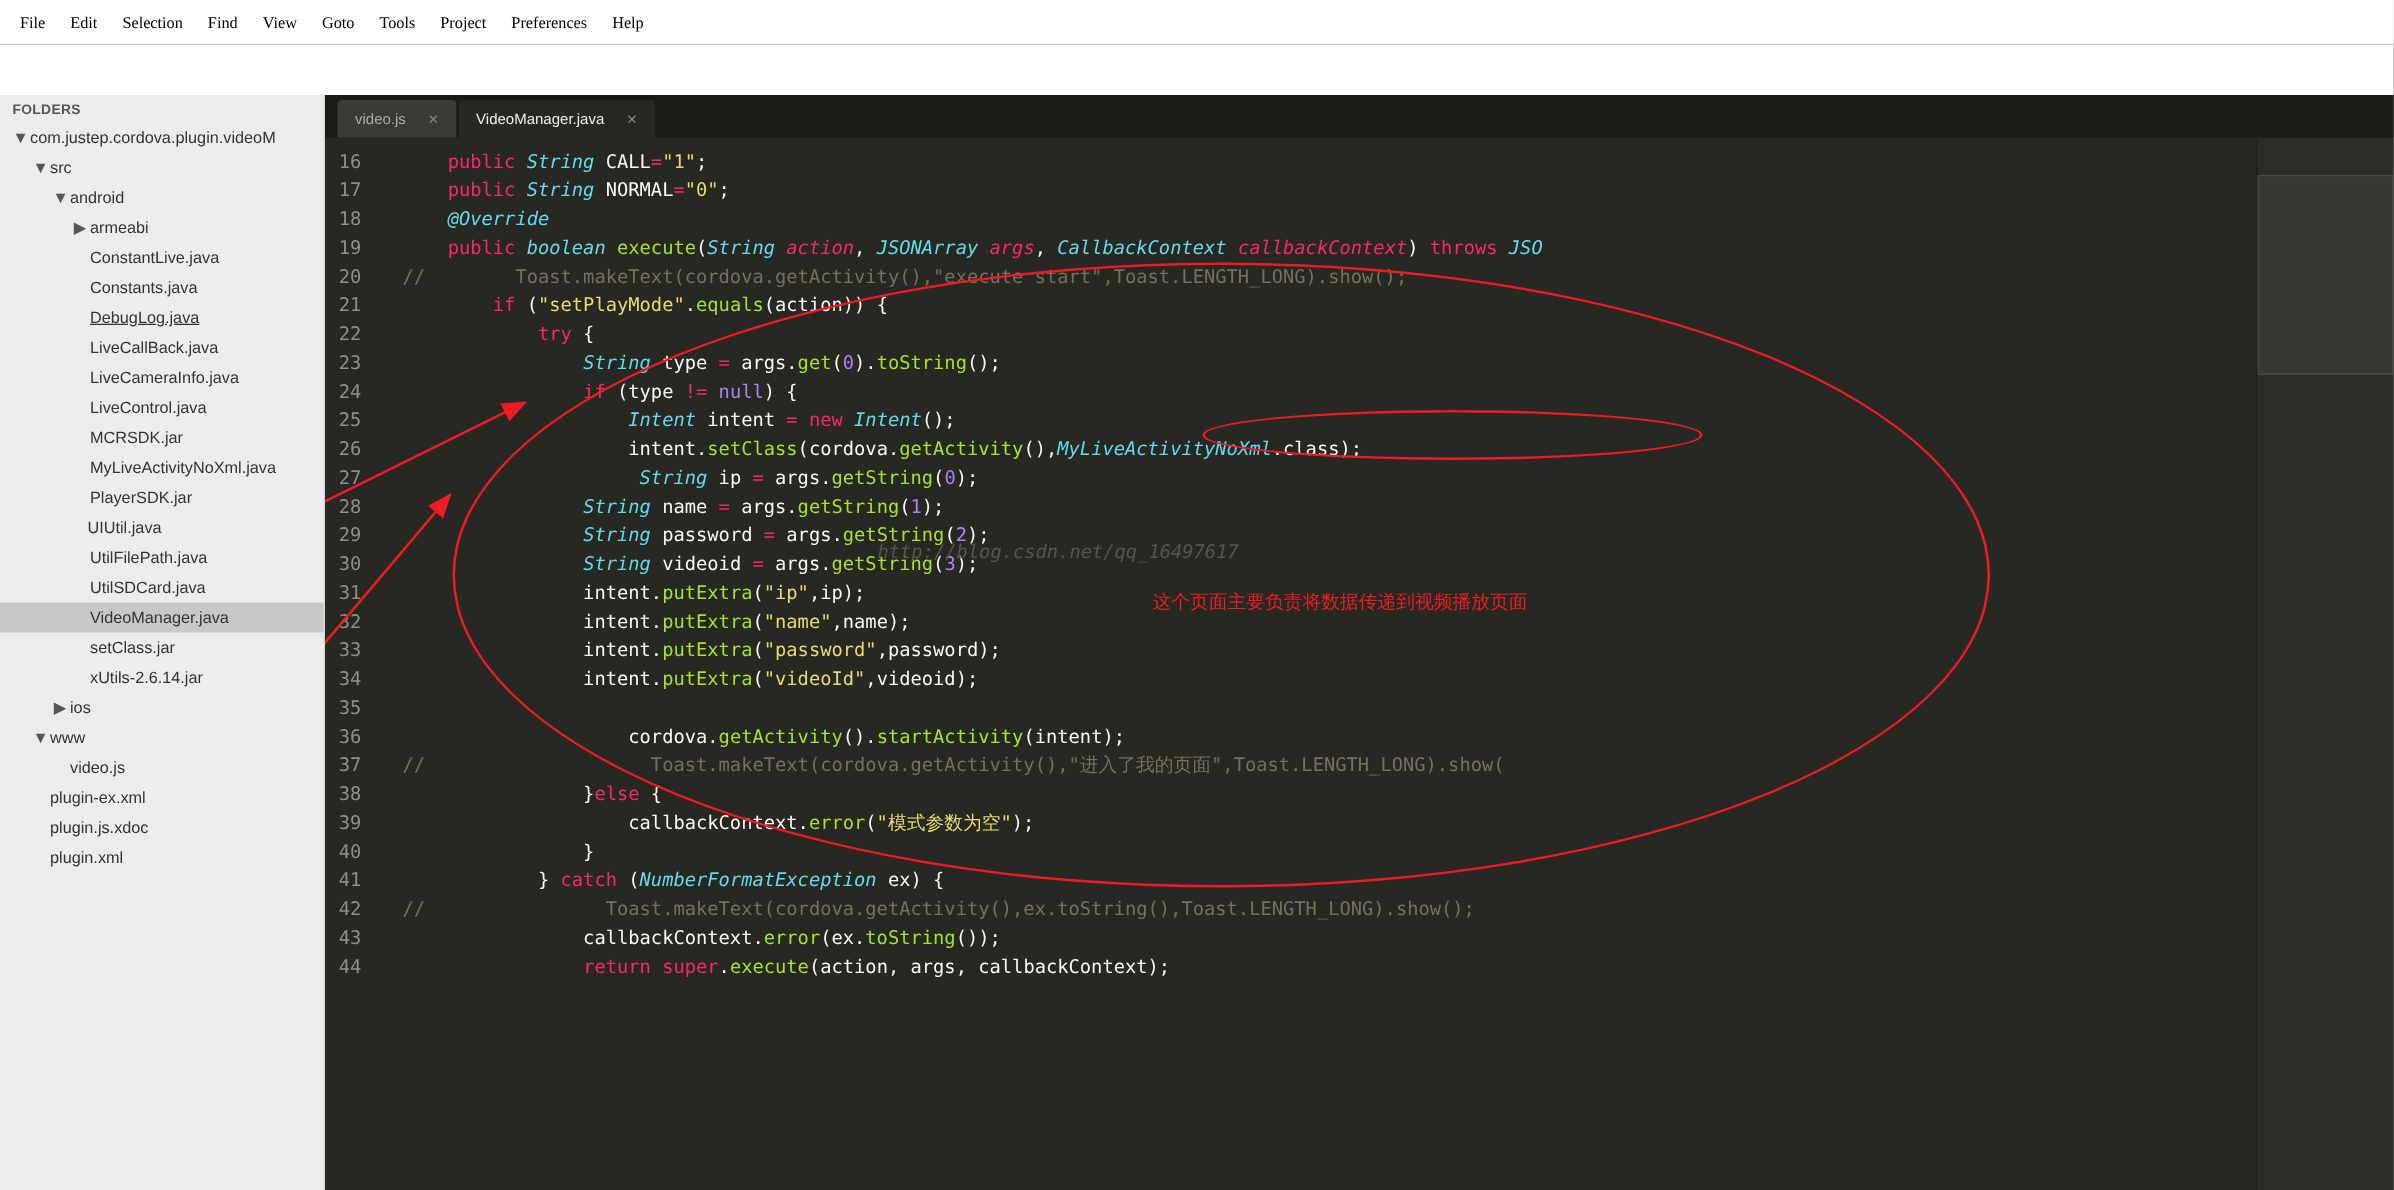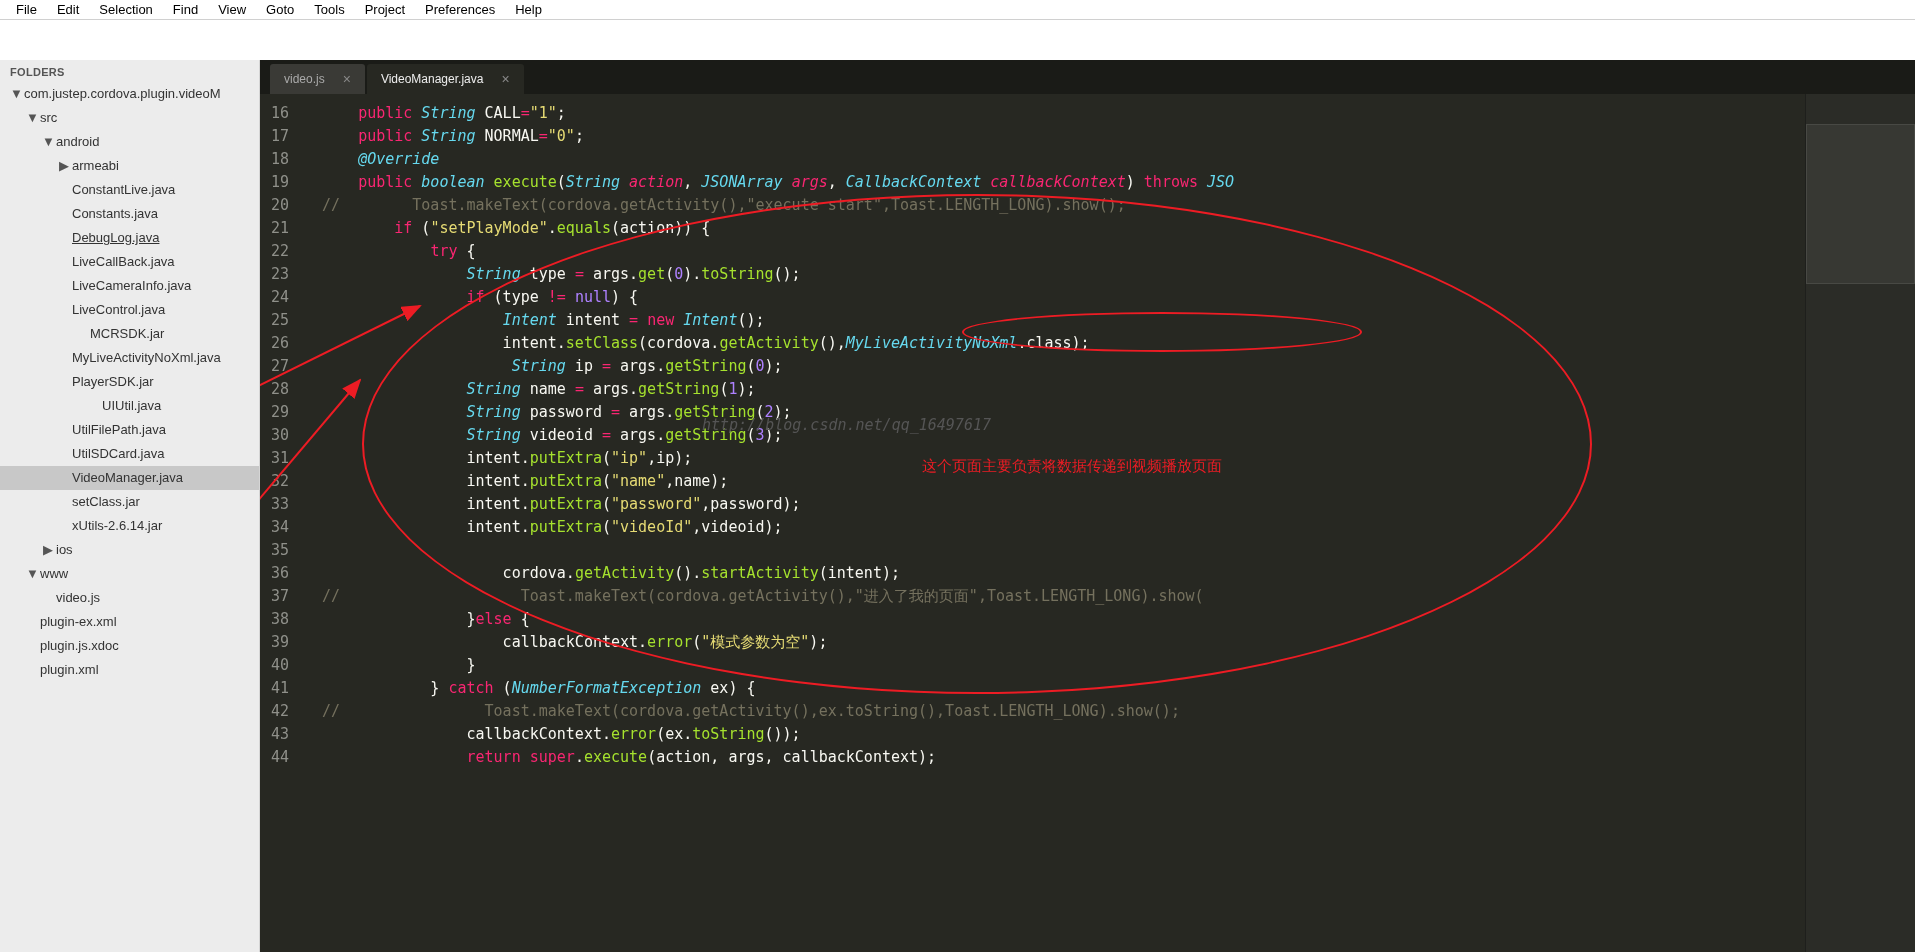--- a/index.html
+++ b/index.html
@@ -1,17 +1,17 @@
 <!DOCTYPE html>
 <html><head>
 <meta charset="utf-8">
 <style>
 * { margin:0; padding:0; box-sizing:border-box; }
 body { font-family:"Segoe UI",Tahoma,sans-serif; font-size:13px; background:#fff; overflow:hidden; width:1915px; height:952px; position:relative; }
-.menubar { height:20px; background:#fff; border-bottom:1px solid #d0d0d0; display:flex; align-items:center; padding:0 6px; }
+.menubar { height:36px; background:#fff; border-bottom:1px solid #d0d0d0; display:flex; align-items:center; padding:0 6px;font-family:Liberation Serif, serif; }
 .menubar span { padding:4px 10px; cursor:default; }
 .main { display:flex; height:calc(100% - 28px - 20px);margin-top:40px; }
 .sidebar { width:260px; background:#ececec; border-right:1px solid #d5d5d5; overflow:hidden; }
 .sidebar-hdr { font-size:11px; font-weight:bold; color:#555; padding:6px 10px 4px 10px; letter-spacing:0.3px; }
 .tree { font-size:13px; color:#333; }
 .tree .row { padding:2px 0 2px 0; white-space:nowrap; cursor:default; line-height:20px; }
 .tree .row.sel { background:#c8c8c8; }
 .tri { display:inline-block; width:12px; text-align:center; color:#555; margin-right:2px; }
 .editor-area { flex:1; background:#272822; display:flex; flex-direction:column; position:relative; }
 .tab-bar { height:34px; background:#1a1b17; display:flex; align-items:flex-end; padding-left:10px; }
@@ -62,24 +62,24 @@
         <div class="row" style="padding-left: 10px;"><span class="tri">▼</span><span>com.justep.cordova.plugin.videoM</span></div>
         <div class="row" style="padding-left: 26px;"><span class="tri">▼</span><span>src</span></div>
         <div class="row" style="padding-left: 42px;"><span class="tri">▼</span><span>android</span></div>
         <div class="row" style="padding-left: 58px;"><span class="tri">▶</span><span>armeabi</span></div>
         <div class="row" style="padding-left: 58px;"><span class="tri"></span><span>ConstantLive.java</span></div>
         <div class="row" style="padding-left: 58px;"><span class="tri"></span><span>Constants.java</span></div>
         <div class="row" style="padding-left: 58px; text-decoration: underline;"><span class="tri"></span><span>DebugLog.java</span></div>
         <div class="row" style="padding-left: 58px;"><span class="tri"></span><span>LiveCallBack.java</span></div>
         <div class="row" style="padding-left: 58px;"><span class="tri"></span><span>LiveCameraInfo.java</span></div>
         <div class="row" style="padding-left: 58px;"><span class="tri"></span><span>LiveControl.java</span></div>
-        <div class="row" style="padding-left: 76px;"><span class="tri"></span><span>MCRSDK.jar</span></div>
+        <div class="row" style="padding-left: 58px;"><span class="tri"></span><span>MCRSDK.jar</span></div>
         <div class="row" style="padding-left: 58px;"><span class="tri"></span><span>MyLiveActivityNoXml.java</span></div>
         <div class="row" style="padding-left: 58px;"><span class="tri"></span><span>PlayerSDK.jar</span></div>
-        <div class="row" style="padding-left: 88px;"><span class="tri"></span><span>UIUtil.java</span></div>
+        <div class="row" style="padding-left: 56px;"><span class="tri"></span><span>UIUtil.java</span></div>
         <div class="row" style="padding-left: 58px;"><span class="tri"></span><span>UtilFilePath.java</span></div>
         <div class="row" style="padding-left: 58px;"><span class="tri"></span><span>UtilSDCard.java</span></div>
         <div class="row sel" style="padding-left: 58px;"><span class="tri"></span><span>VideoManager.java</span></div>
         <div class="row" style="padding-left: 58px;"><span class="tri"></span><span>setClass.jar</span></div>
         <div class="row" style="padding-left: 58px;"><span class="tri"></span><span>xUtils-2.6.14.jar</span></div>
         <div class="row" style="padding-left: 42px;"><span class="tri">▶</span><span>ios</span></div>
         <div class="row" style="padding-left: 26px;"><span class="tri">▼</span><span>www</span></div>
         <div class="row" style="padding-left: 42px;"><span class="tri"></span><span>video.js</span></div>
         <div class="row" style="padding-left: 26px;"><span class="tri"></span><span>plugin-ex.xml</span></div>
         <div class="row" style="padding-left: 26px;"><span class="tri"></span><span>plugin.js.xdoc</span></div>

